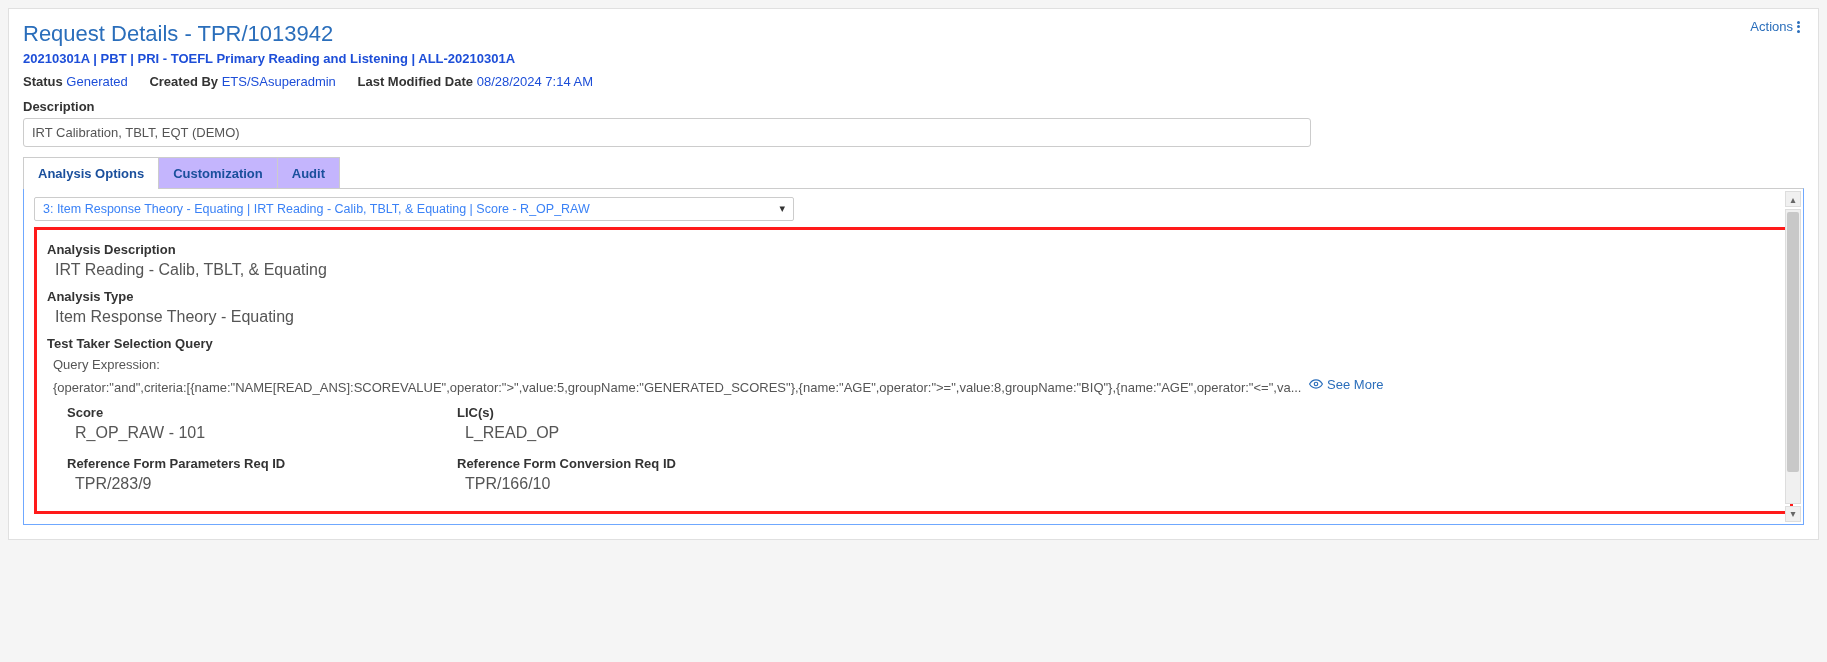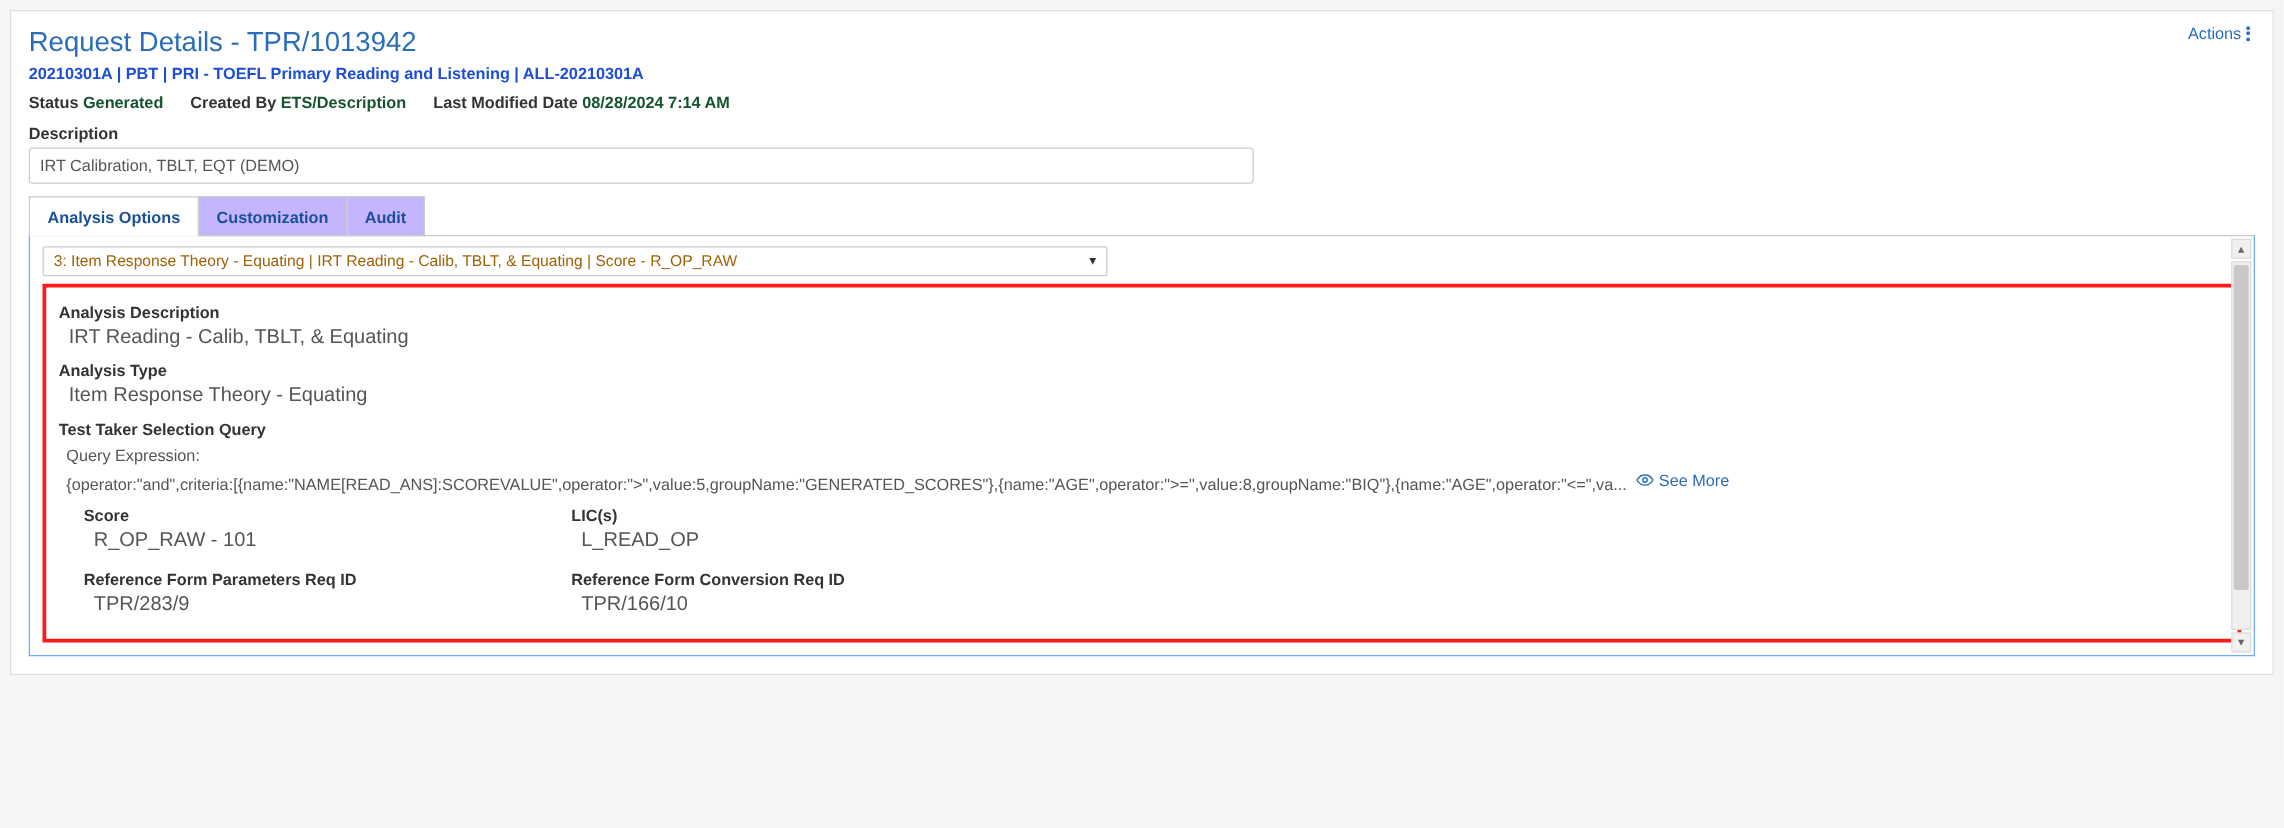--- a/index.html
+++ b/index.html
@@ -2,35 +2,35 @@
 <html><head>
 <meta charset="utf-8">
 <style>
   * { box-sizing: border-box; margin: 0; padding: 0; }
   body { font-family: "Segoe UI", Arial, sans-serif; background: #f5f5f5; font-size: 13px; color: #333; }
   .page { background: #fff; margin: 8px; border: 1px solid #e0e0e0; padding: 12px 14px 14px 14px; position: relative; }
   .title { color: #2a6ebb; font-size: 22px; font-weight: 400; margin-bottom: 4px; }
   .subtitle { color: #1d4ed8; font-size: 13px; margin-bottom: 8px; font-weight: bold; }
   .meta-row { font-size: 13px; color: #333; margin-bottom: 10px; }
   .meta-label { font-weight: 600; }
-  .meta-val { font-weight: 700; color: #14532d; margin-right: 18px; }
+  .meta-val { font-weight: 400; color: #1d4ed8; margin-right: 18px; }
   .actions { position: absolute; top: 10px; right: 18px; color: #2a6ebb; font-size: 13px; cursor: pointer; display: flex; align-items: center; gap: 4px; }
   .dots { display: inline-flex; flex-direction: column; gap: 1.5px; }
   .dots span { width: 3px; height: 3px; background: #2a6ebb; border-radius: 50%; display: block; }
 
   .desc-label { font-weight: 600; font-size: 13px; margin-bottom: 4px; display: block; }
-  .desc-input { width: 980px; max-width: 100%; border: 1px solid #ccc; border-radius: 3px; padding: 6px 8px; font-size: 13px; color: #555; }
+  .desc-input { width: 1288px; max-width: 100%; border: 1px solid #ccc; border-radius: 3px; padding: 6px 8px; font-size: 13px; color: #555; }
 
   .tabs { margin-top: 10px; display: flex; align-items: center; }
   .tab { padding: 8px 14px; border: 1px solid #ccc; border-bottom: none; background: #c4b5fd; color: #1a4f9c; font-size: 13px; font-weight: 600; margin-right: 0; cursor: pointer; }
   .tab.active { background: #fff; color: #1a4f9c; border-top: 1px solid #ccc; position: relative; z-index: 2; }
   .tab:not(:first-child) { border-left: none; }
   .tab-panel { border: 1px solid #6fa8ff; border-top: 1px solid #ccc; padding: 8px 10px 10px 10px; position: relative; margin-top: -1px; }
 
-  .dropdown { border: 1px solid #ccc; border-radius: 2px; padding: 4px 26px 4px 8px; font-size: 12.5px; color: #a16207; width: 852px; position: relative; background: #fff; cursor: pointer; margin-bottom: 6px; }
+  .dropdown { border: 1px solid #ccc; border-radius: 2px; padding: 4px 26px 4px 8px; font-size: 12.5px; color: #3b82f6; width: 760px; position: relative; background: #fff; cursor: pointer; margin-bottom: 6px; }
   .dropdown::after { content: "▾"; position: absolute; right: 8px; top: 4px; font-size: 11px; color: #333; }
 
   .red-box { border: 3px solid #ff1a1a; padding: 8px 10px 12px 10px; }
   .section-label { font-weight: 600; font-size: 13px; margin-top: 4px; margin-bottom: 4px; }
   .section-val { color: #555; font-size: 16px; margin-left: 8px; margin-bottom: 10px; }
   .query-exp { color: #555; font-size: 13px; margin-left: 6px; line-height: 1.5; }
   .see-more { color: #2a6ebb; cursor: pointer; display: inline-flex; align-items: center; gap: 4px; margin-left: 4px; }
   .eye { width: 14px; height: 14px; }
 
   .two-col { display: flex; margin-top: 8px; }
@@ -59,21 +59,21 @@
       </span>
   </div>
 
   <h1 class="title">Request Details - TPR/1013942</h1>
   <div class="subtitle">20210301A | PBT | PRI - TOEFL Primary Reading and Listening | ALL-20210301A</div>
 
   <div class="meta-row">
     <span class="meta-label">Status</span>
     <span class="meta-val">Generated</span>
     <span class="meta-label">Created By</span>
-    <span class="meta-val">ETS/Description</span>
+    <span class="meta-val">ETS/SAsuperadmin</span>
     <span class="meta-label">Last Modified Date</span>
     <span class="meta-val">08/28/2024 7:14 AM</span>
   </div>
 
   <label class="desc-label">Description</label>
   <input class="desc-input" type="text" value="IRT Calibration, TBLT, EQT (DEMO)" style="">
 
   <div class="tabs">
     <div class="tab active">Analysis Options</div>
     <div class="tab">Customization</div>

